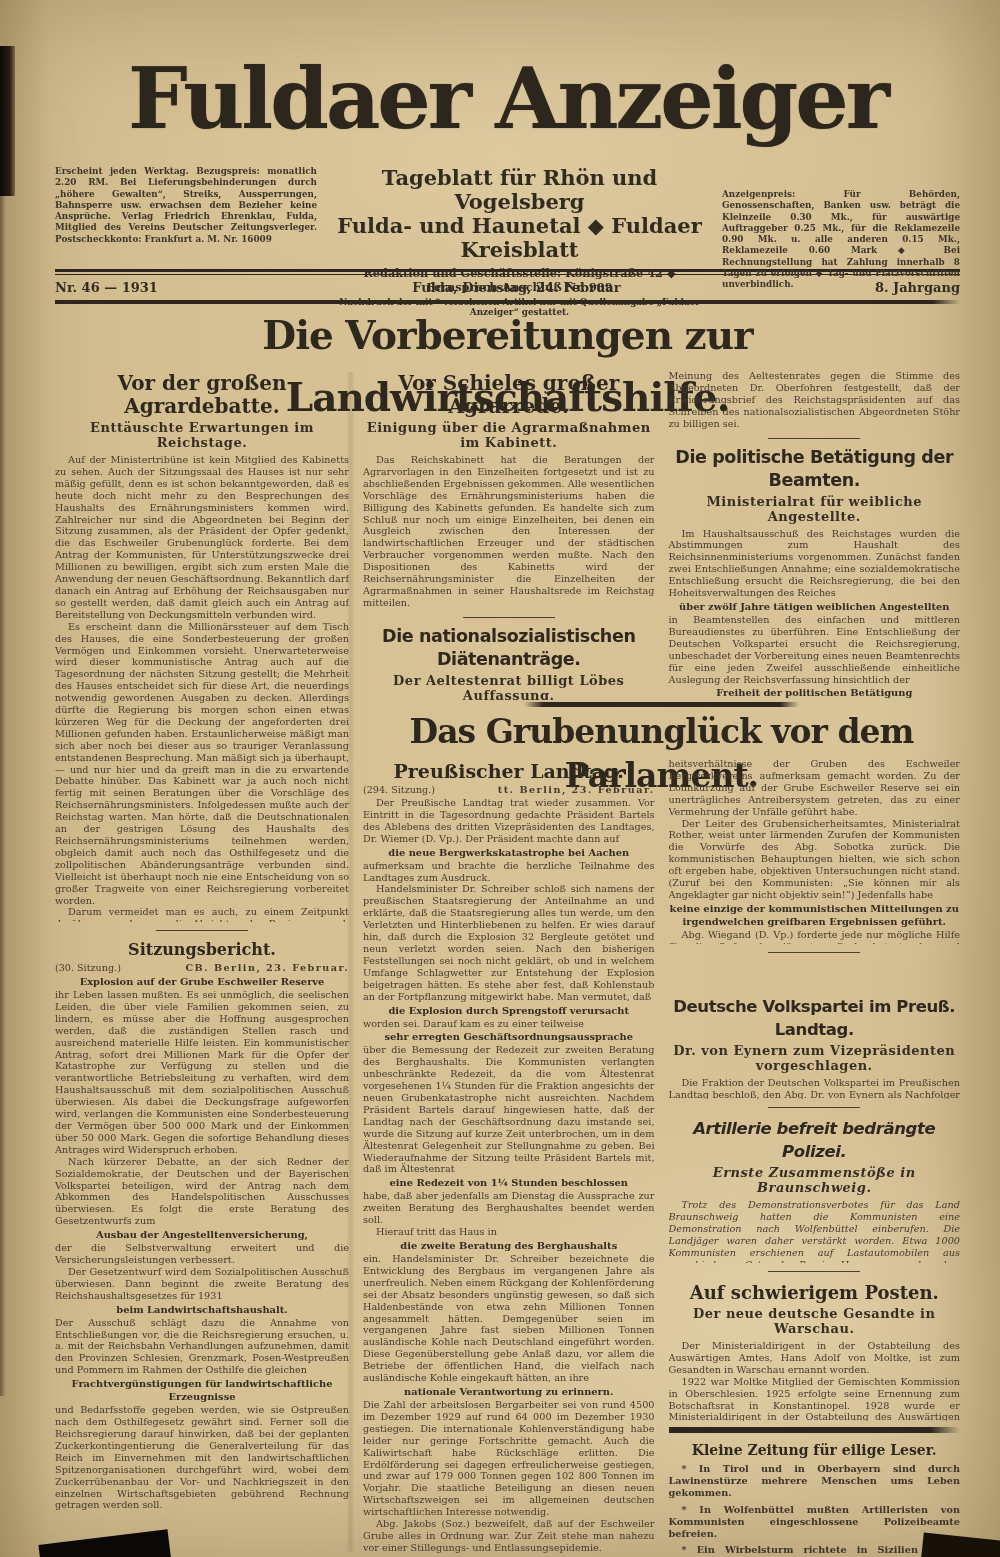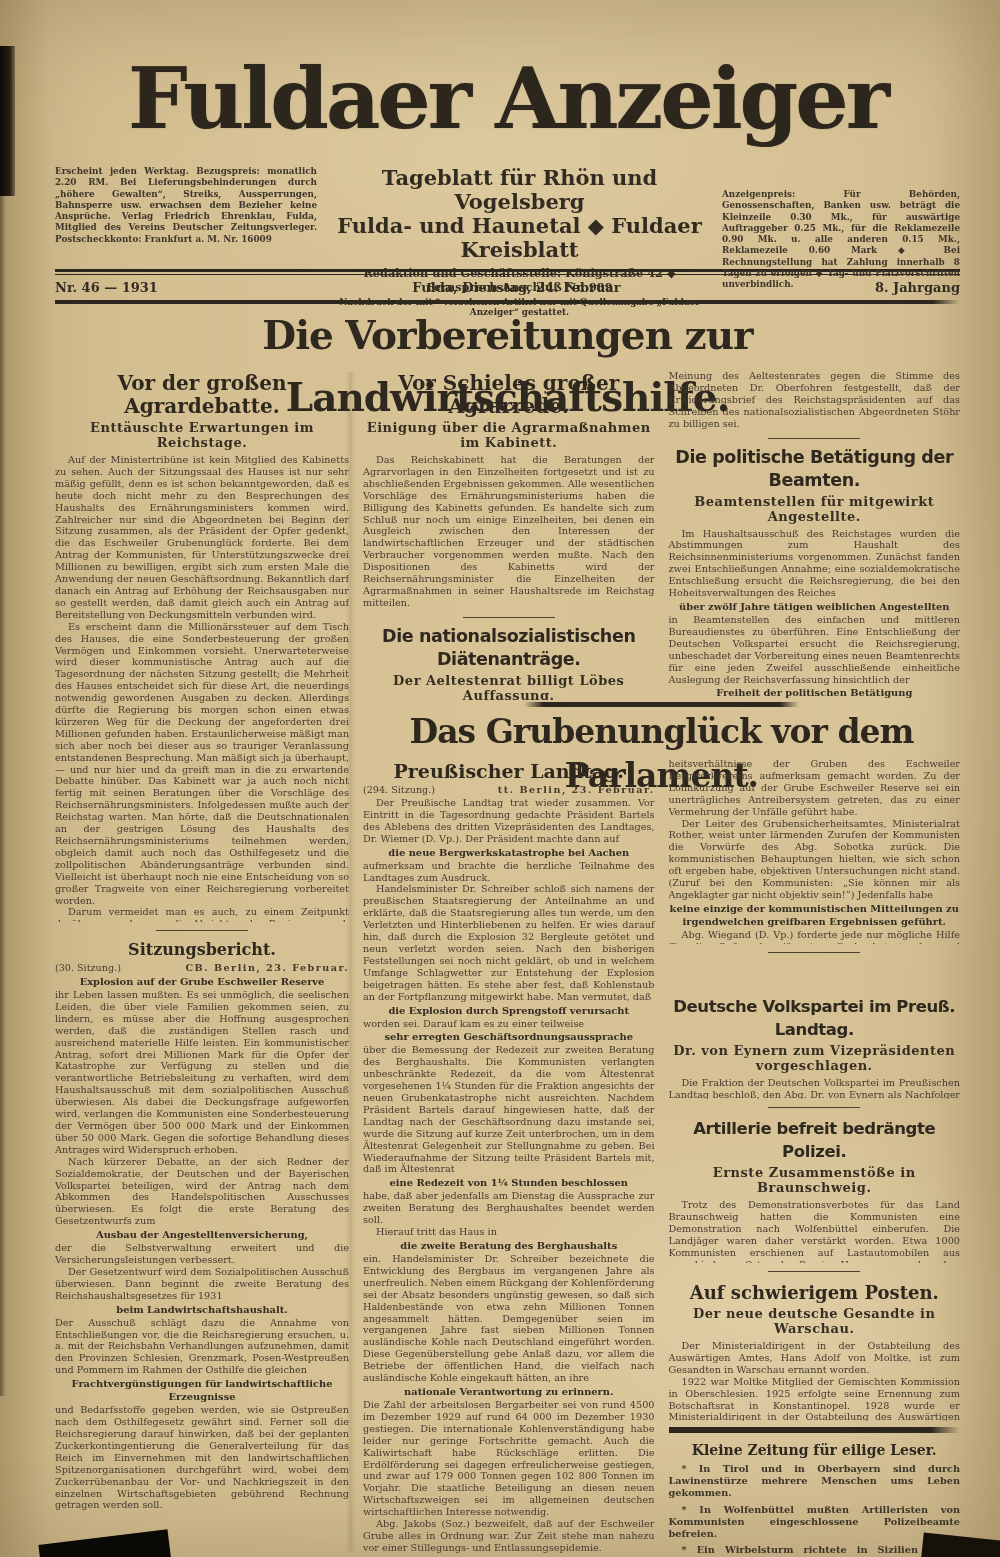--- a/index.html
+++ b/index.html
@@ -62,21 +62,21 @@
 
   .gruben-rule{height:5px;width:46%;margin:2px auto 3px;
     background:linear-gradient(90deg,rgba(44,38,30,0),#2c261e 7%,#2c261e 93%,rgba(44,38,30,0));}
   .gruben-h{font-size:33px;font-weight:bold;text-align:center;line-height:44px;height:48px;margin:0;color:#2d271e;letter-spacing:-1px;}
   .gruben-cols{display:flex;gap:14px;height:798px;}
   .gruben-cols>div{flex:1;min-width:0;}
   .g-left{overflow:hidden;}
   .g-left .h2{font-size:19px;}
   .b-cont{height:186px;overflow:hidden;}
   .b-a6{height:106px;overflow:hidden;margin-top:40px;}
-  .b-a7{height:148px;overflow:hidden;}
+  .b-a7{height:148px;overflow:hidden;font-style:italic;}
   .b-a8{height:142px;overflow:hidden;}
   .col-rule{height:6px;margin:6px 0 9px;
     background:linear-gradient(90deg,#2c261e 0%,#2c261e 90%,rgba(44,38,30,0));}
   .h2-kz{font-size:14px;font-weight:bold;text-align:center;margin:2px 0 5px;color:#2f281f;}
   .kz-item{font-size:9.7px;line-height:11.9px;text-align:justify;text-indent:13px;margin:0 0 5px;font-weight:bold;color:#3e352a;}
 </style>
 </head>
 <body>
 
 <div class="page">
@@ -153,21 +153,21 @@
               <h2 class="h2 h2-alt">Die nationalsozialistischen Diätenanträge.</h2>
               <div class="h3">Der Aeltestenrat billigt Löbes Auffassung.</div>
               <p class="bp">Der Aeltestenrat des Reichstages hat es abgelehnt, die nationalsozialistischen Diätenanträge auf die Tagesordnung einer der nächsten Vollsitzungen zu setzen, weil ein solcher Antrag in der Vollsitzung bisher nicht gestellt worden sei. Der deutschnationale Abgeordnete Dr. Oberfohren, der der Sitzung des Ältestenrates beiwohnte, erklärte, daß er diese Auffassung nicht teilen könne. Darauf wurde als</p>
             </div>
           </div>
           <div>
             <p class="bp noind">Meinung des Aeltestenrates gegen die Stimme des Abgeordneten Dr. Oberfohren festgestellt, daß der Erwiderungsbrief des Reichstagspräsidenten auf das Schreiben des nationalsozialistischen Abgeordneten Stöhr zu billigen sei.</p>
             <div class="divider"></div>
             <div>
               <h2 class="h2 h2-alt">Die politische Betätigung der Beamten.</h2>
-              <div class="h3">Beamtenstellen für mitgewirkt Angestellte.</div>
+              <div class="h3">Ministerialrat für weibliche Angestellte.</div>
               <p class="bp">Im Haushaltsausschuß des Reichstages wurden die Abstimmungen zum Haushalt des Reichsinnenministeriums vorgenommen. Zunächst fanden zwei Entschließungen Annahme; eine sozialdemokratische Entschließung ersucht die Reichsregierung, die bei den Hoheitsverwaltungen des Reiches</p>
               <div class="bc">über zwölf Jahre tätigen weiblichen Angestellten</div>
               <p class="bp noind">in Beamtenstellen des einfachen und mittleren Bureaudienstes zu überführen. Eine Entschließung der Deutschen Volkspartei ersucht die Reichsregierung, unbeschadet der Vorbereitung eines neuen Beamtenrechts für eine jeden Zweifel ausschließende einheitliche Auslegung der Reichsverfassung hinsichtlich der</p>
               <div class="bc">Freiheit der politischen Betätigung</div>
               <p class="bp noind">der Beamten zu sorgen. Weiter wurde ein sozialdemokratischer Antrag angenommen, 120 000 Mark in den Haushalt für das Berliner Philharmonische Orchester einzusetzen und dafür die gleiche Summe an den allgemeinen Polizeiausgaben einzusparen. Der Ausschuß vertagte sich dann auf Dienstag.</p>
             </div>
           </div>
         </div>
 
         <div>

